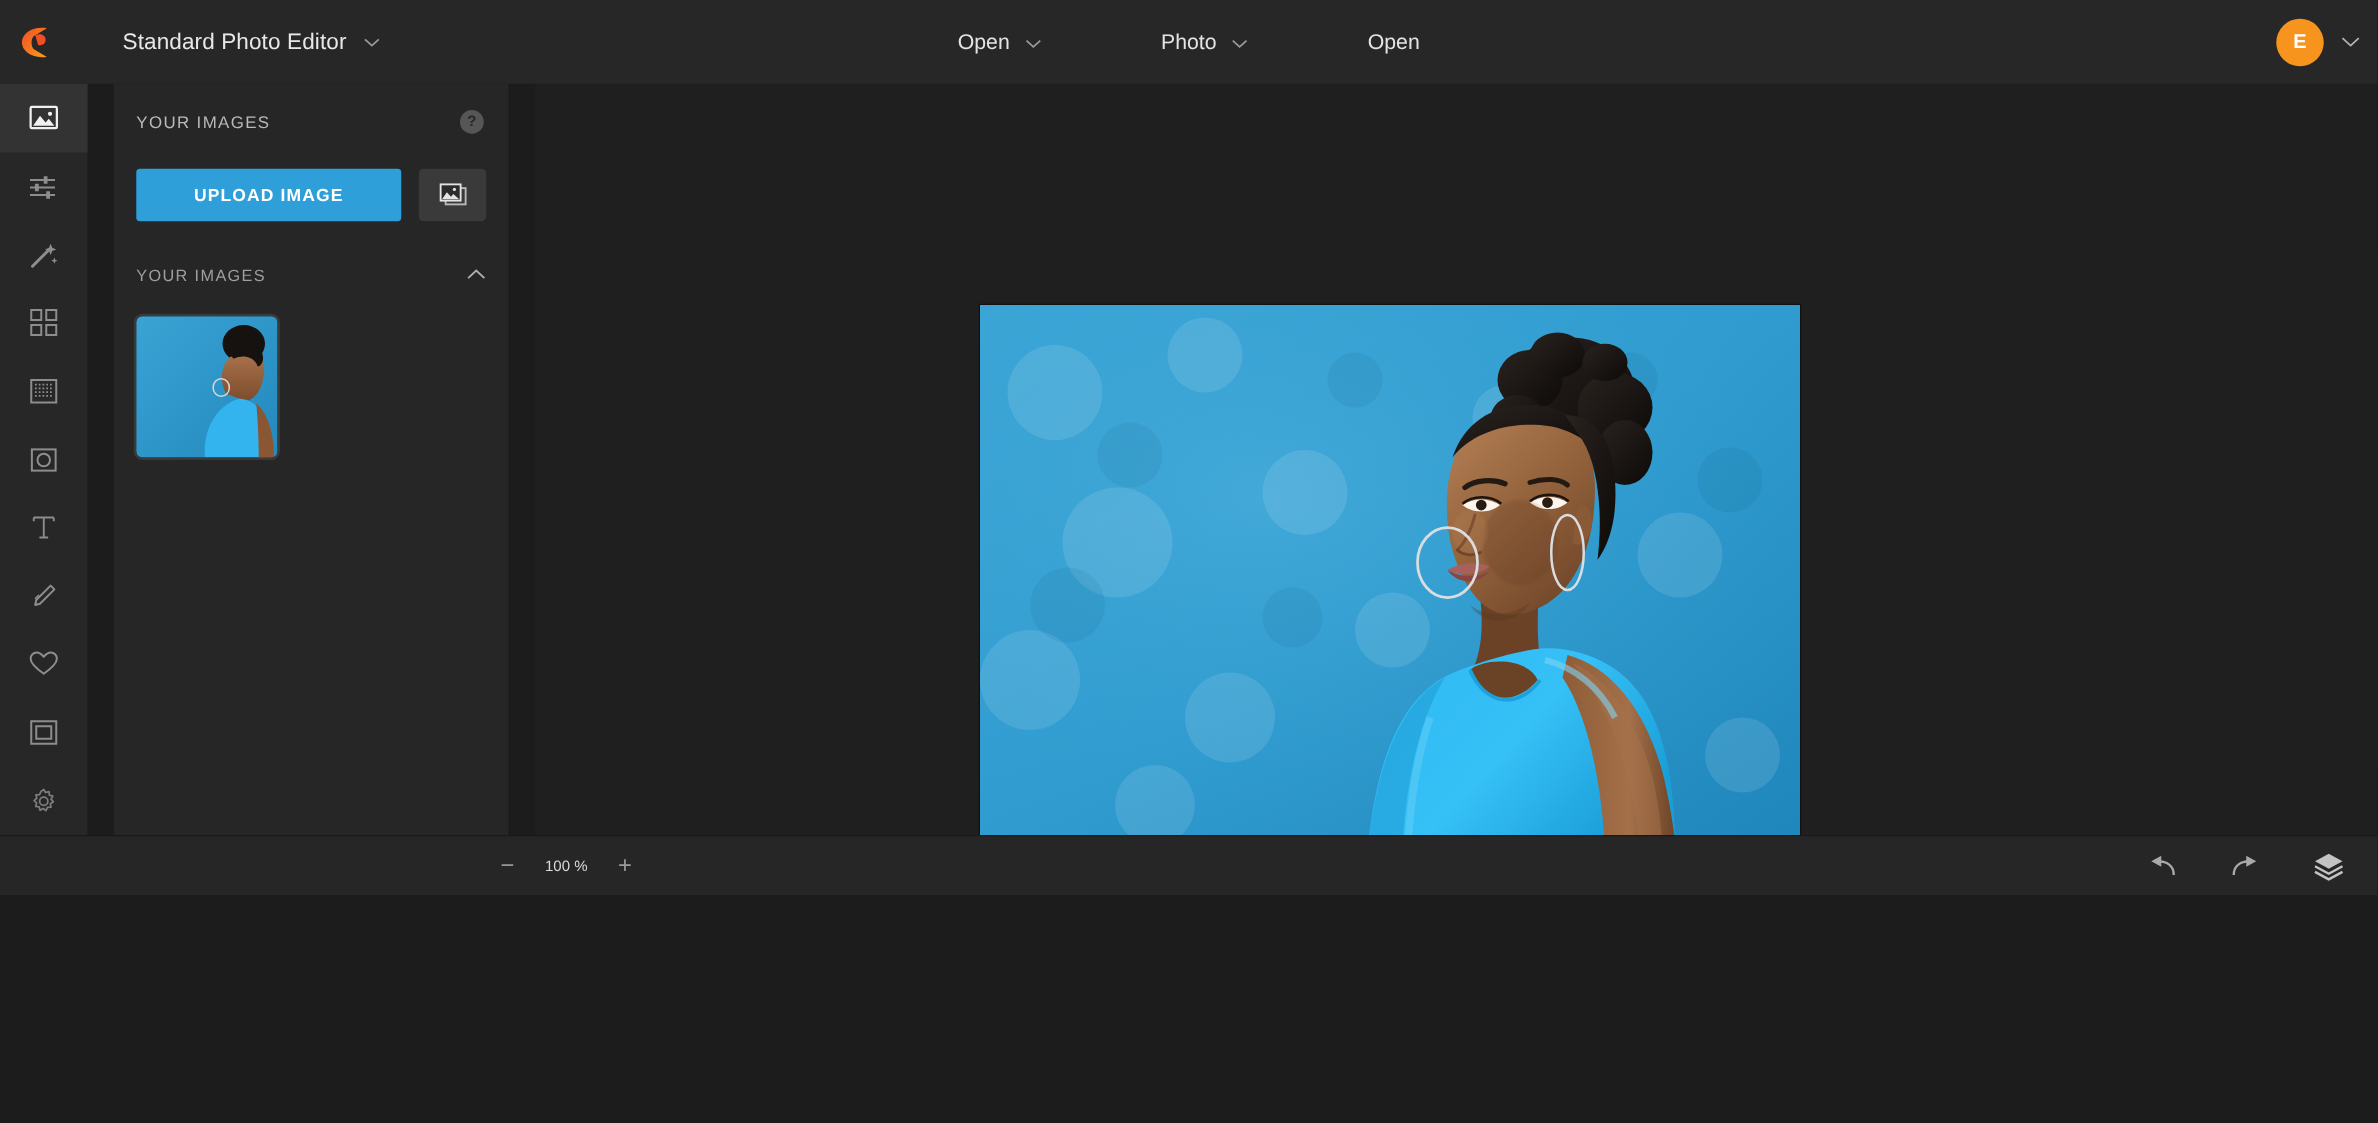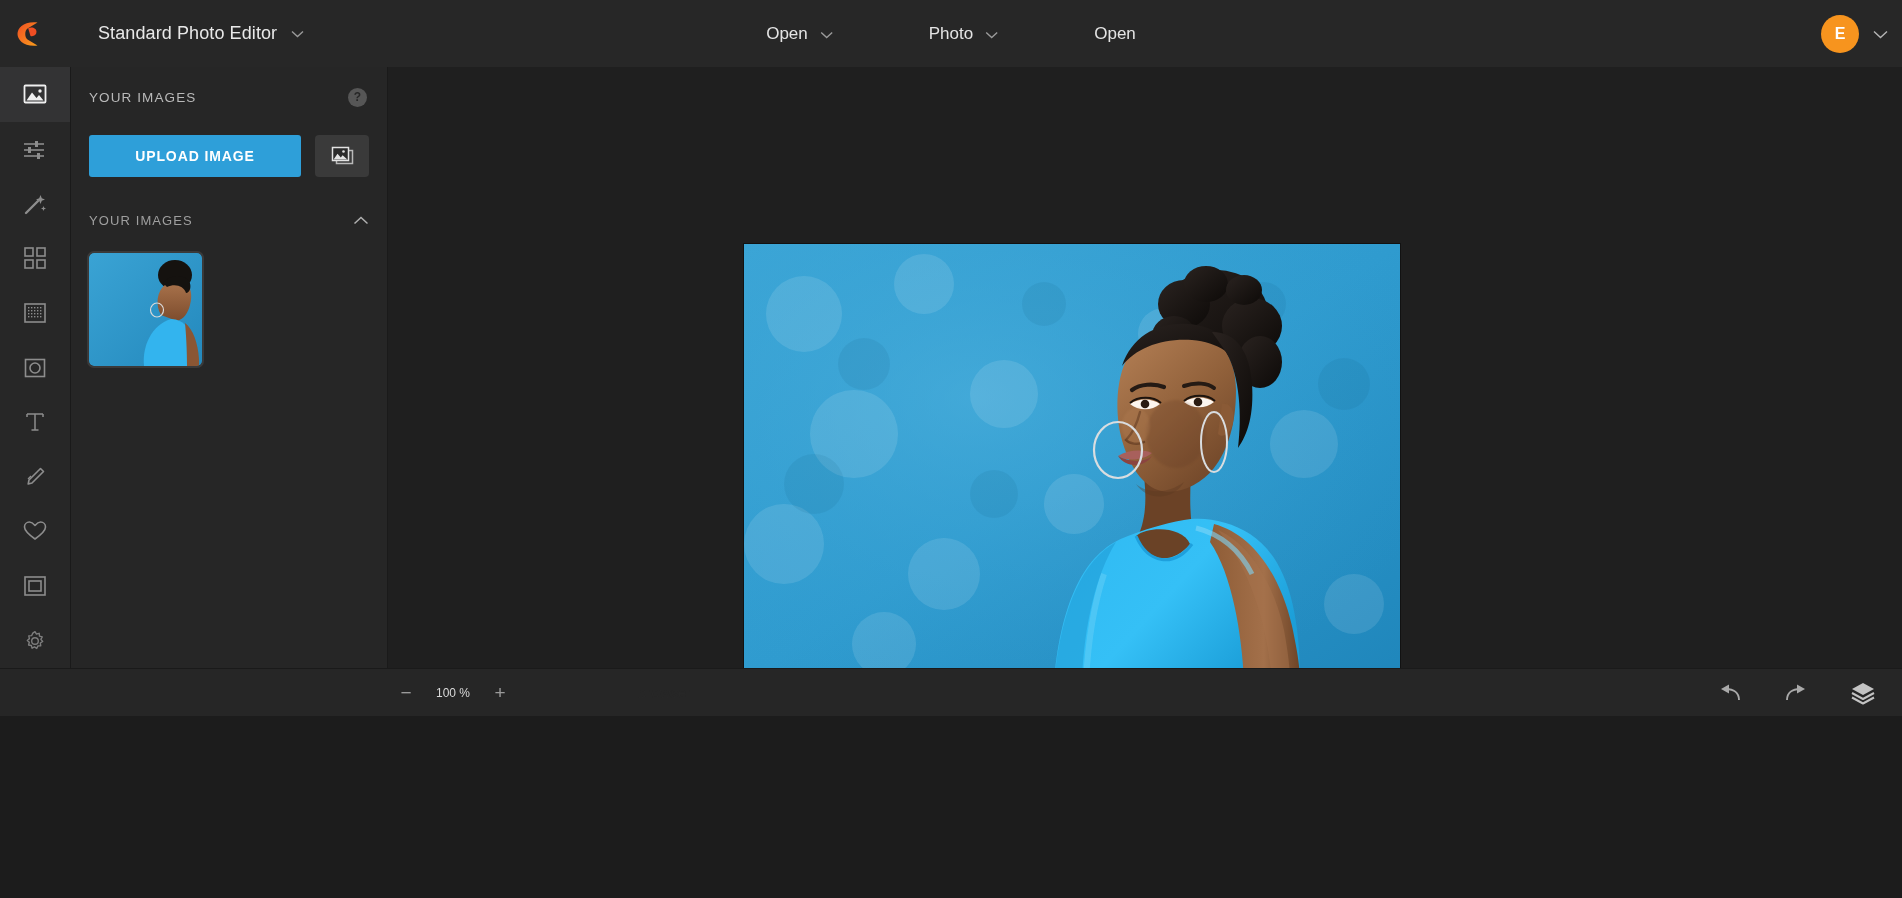--- a/index.html
+++ b/index.html
@@ -42,21 +42,21 @@
     display:flex; align-items:center; gap:14px;
   }
   .avatar {
     width:38px; height:38px; border-radius:50%;
     background:#f7941e; color:#fff;
     display:flex; align-items:center; justify-content:center;
     font-size:16px; font-weight:bold; cursor:pointer;
   }
 
   
-  .body { flex:1; display:flex; min-height:0; }
+  .body { flex:1; display:flex; min-height:0;gap:20px; }
 
   
   .rail {
     width:71px; min-width:71px; background:#272727;
     display:flex; flex-direction:column; align-items:stretch;
     position:relative; border-right:1px solid #1a1a1a;
   }
   .rail-item {
     height:70px; display:flex; align-items:center; justify-content:center;
     cursor:pointer; position:relative;

